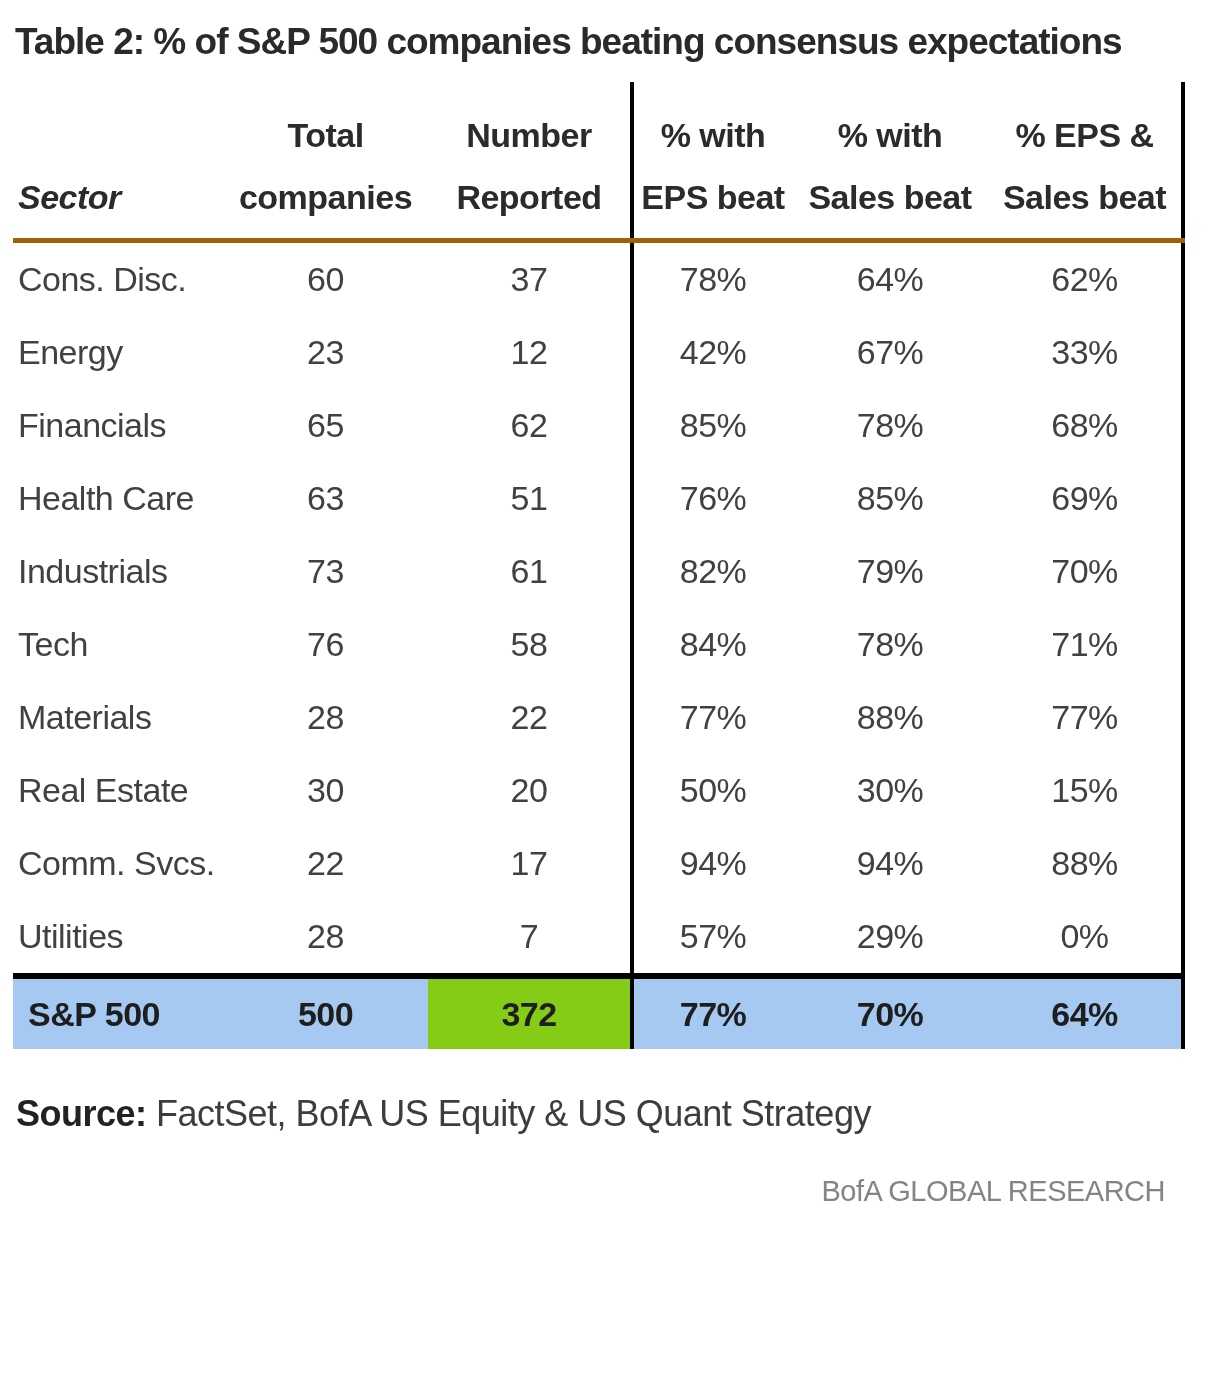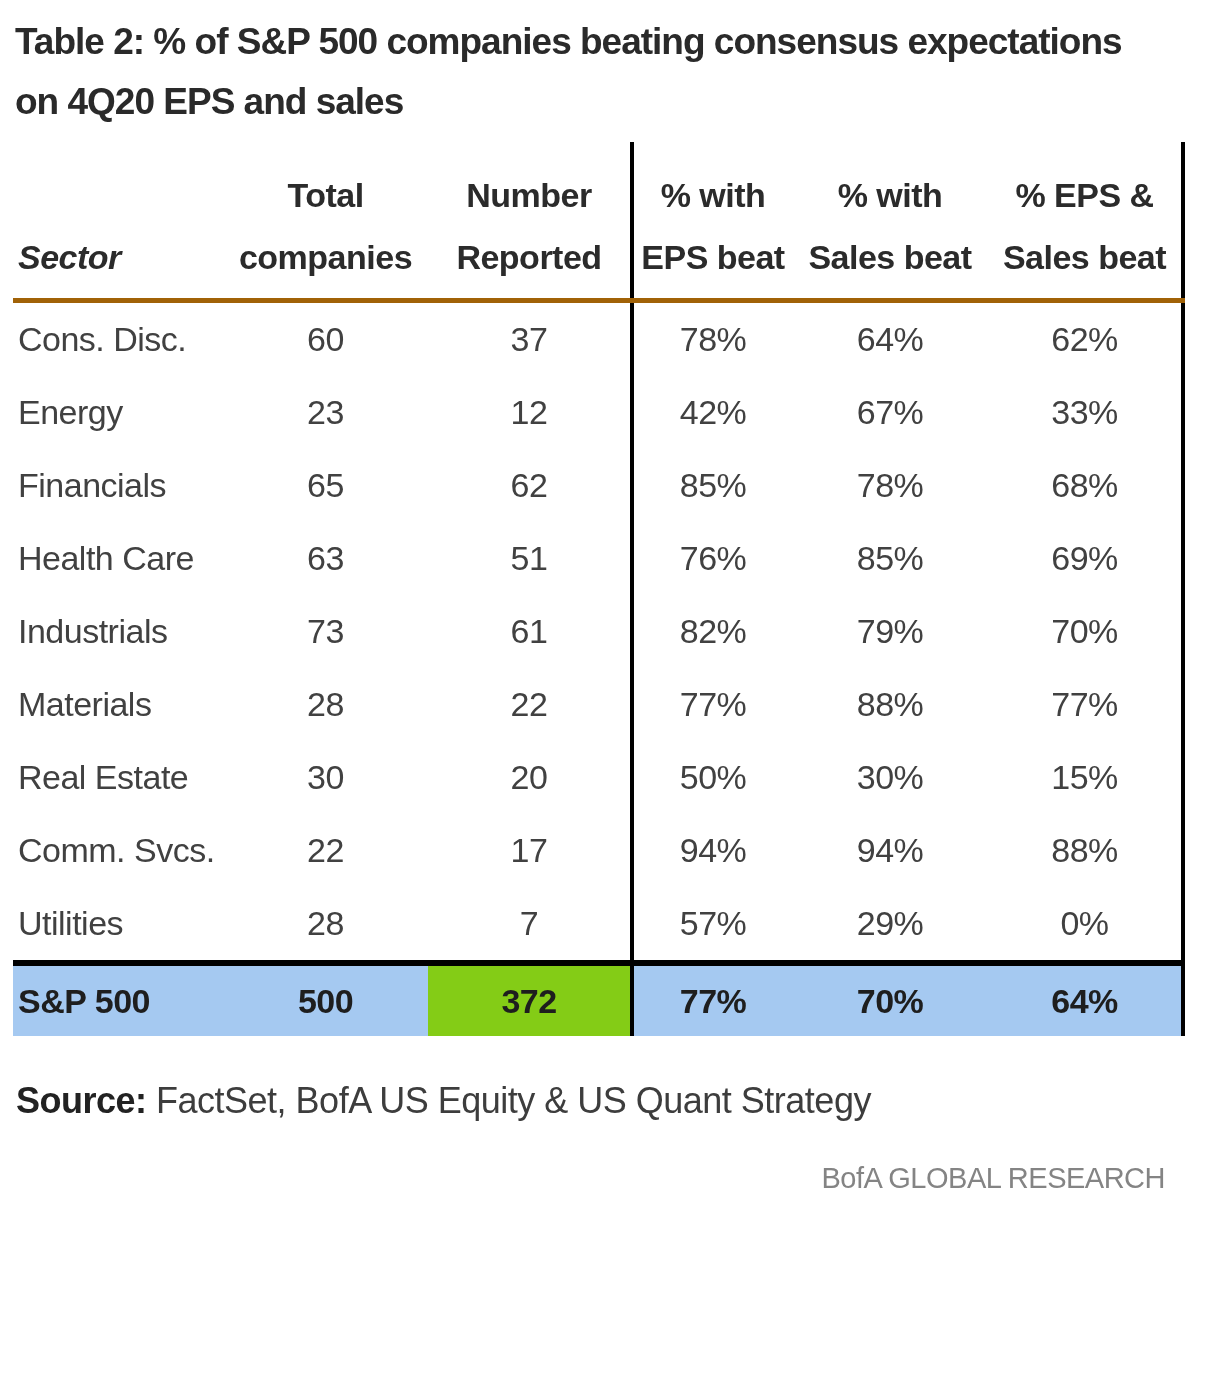--- a/index.html
+++ b/index.html
@@ -76,21 +76,21 @@
     height: 70px;
     line-height: 70px;
     vertical-align: middle;
     font-weight: bold;
     color: #1e1e1e;
     text-align: center;
     border-top: 6px solid #000000;
   }
   tr.total-row td.sector-c {
     text-align: left;
-    padding-left: 5px;
+    padding-left: 15px;
   }
 
   .source-note {
     margin: 44px 0 0 3px;
     font-size: 36px;
     letter-spacing: -0.5px;
     color: #3d3d3d;
   }
   .source-note .src-label {
     font-weight: bold;
@@ -105,21 +105,20 @@
     color: #848484;
   }
 </style>
 </head>
 <body>
 
 <div class="page">
 
   <div class="title">
     <div class="t-line">Table 2: % of S&amp;P 500 companies beating consensus expectations</div>
-    <div class="t-line">on 4Q20 EPS and sales</div>
   </div>
 
   <table class="data-table">
     <colgroup>
       <col class="c-sector">
         <col class="c-total">
         <col class="c-reported">
       <col class="c-eps">
         <col class="c-sales">
         <col class="c-both">
@@ -187,20 +186,28 @@
       </tr>
       <tr>
         <td class="sector-c">Industrials</td>
         <td>73</td>
         <td>61</td>
         <td class="div-l">82%</td>
         <td>79%</td>
         <td class="div-r">70%</td>
       </tr>
       <tr>
+        <td class="sector-c">Tech</td>
+        <td>76</td>
+        <td>58</td>
+        <td class="div-l">84%</td>
+        <td>78%</td>
+        <td class="div-r">71%</td>
+      </tr>
+      <tr>
         <td class="sector-c">Materials</td>
         <td>28</td>
         <td>22</td>
         <td class="div-l">77%</td>
         <td>88%</td>
         <td class="div-r">77%</td>
       </tr>
       <tr>
         <td class="sector-c">Real Estate</td>
         <td>30</td>

